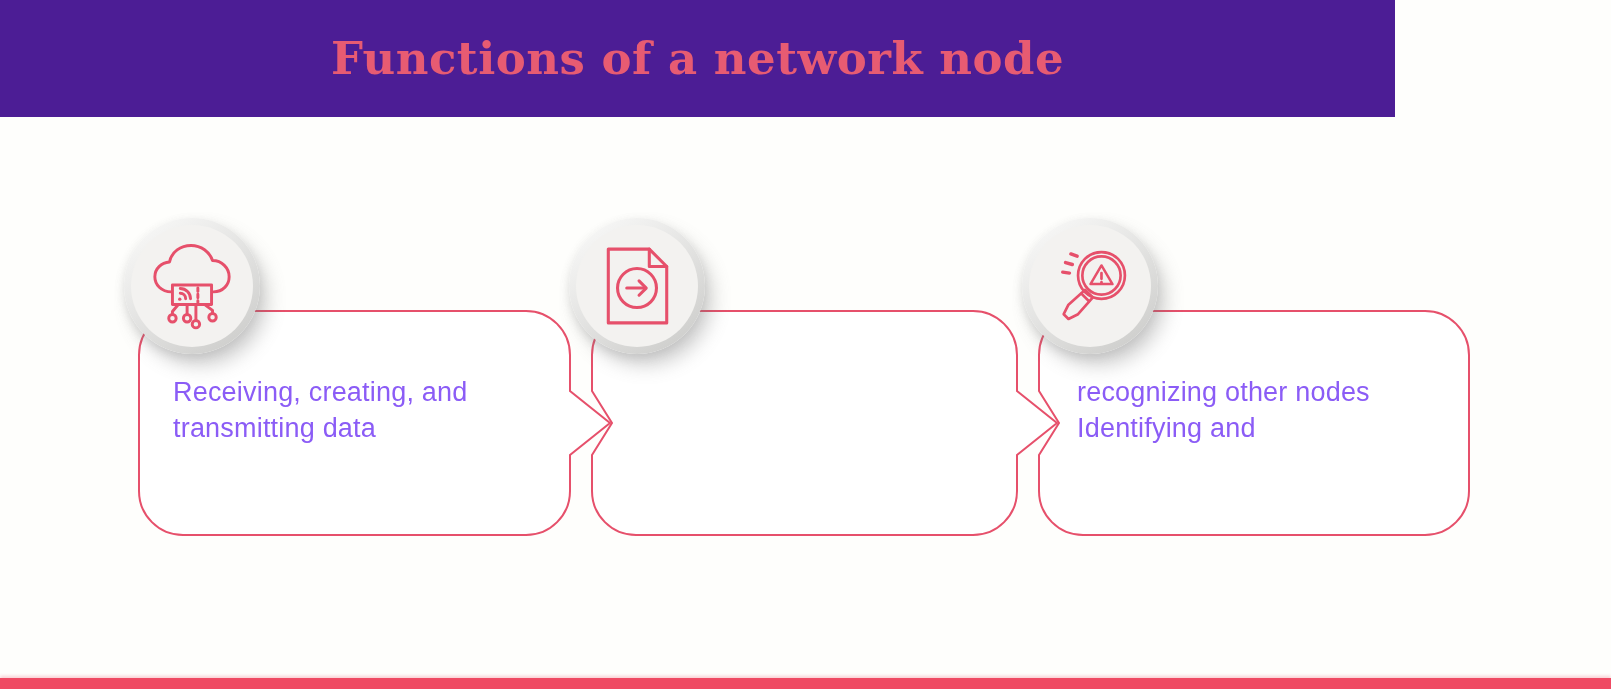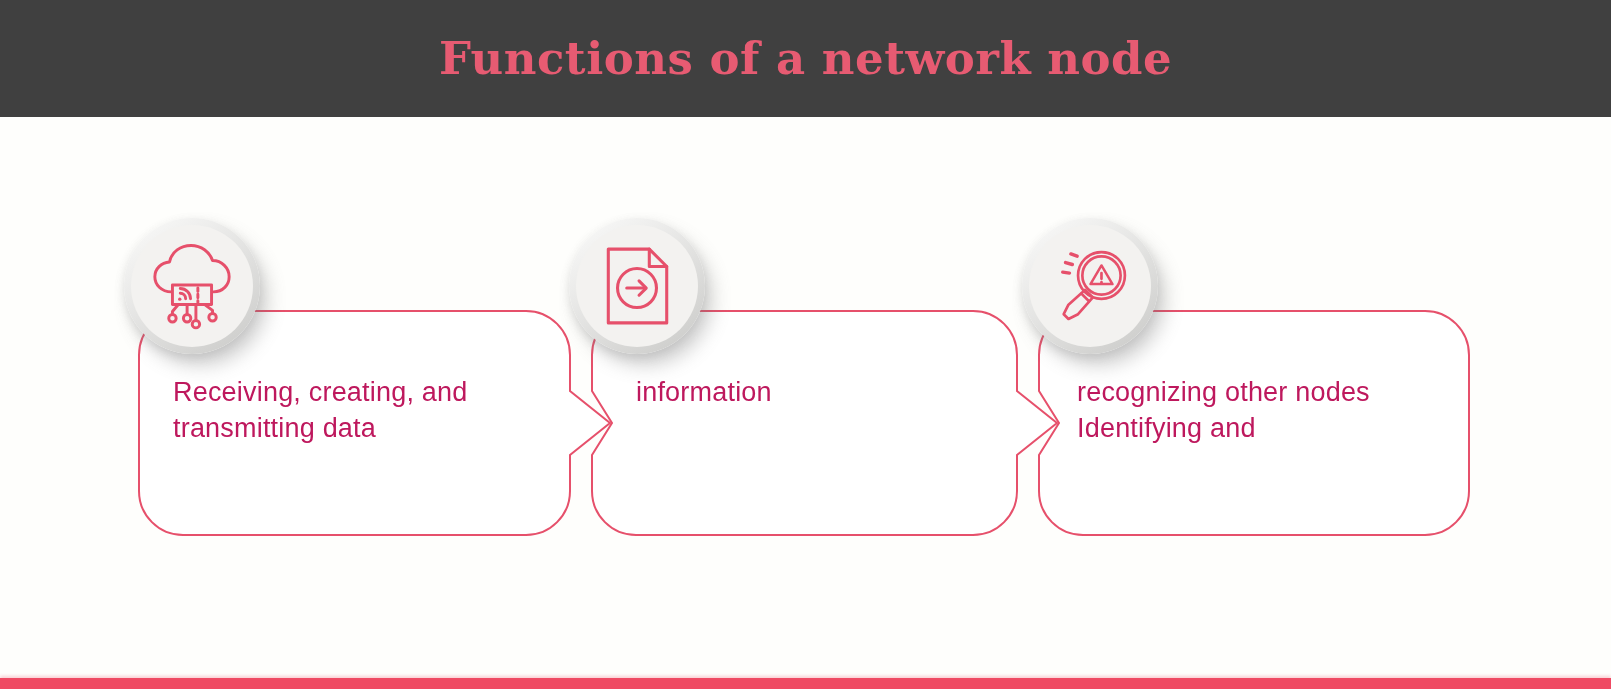--- a/index.html
+++ b/index.html
@@ -2,35 +2,35 @@
 <html><head>
 <meta charset="utf-8">
 <style>
   html,body{margin:0;padding:0;}
   body{
     width:1611px;height:689px;position:relative;overflow:hidden;
     background:#fefefc;
     font-family:"Liberation Sans", sans-serif;
   }
   .header{
-    position:absolute;left:0;top:0;width:1611px;height:117px;
-    background:#404040;
+    position:absolute;left:0;top:0;width:1395px;height:117px;
+    background:#4c1d95;
     display:flex;align-items:center;justify-content:center;
   }
   .title{
     font-family:"DejaVu Serif","Liberation Serif",serif;
     font-weight:700;font-size:45px;letter-spacing:.5px;
     color:#e75b72;
   }
   .card{position:absolute;top:309px;}
   .card svg{display:block;}
   .card-outline{fill:#ffffff;stroke:#e6506b;stroke-width:2;}
   .card-text{
     position:absolute;top:374px;width:370px;
-    font-size:27px;line-height:36px;color:#be185d;
+    font-size:27px;line-height:36px;color:#8b5cf6;
     letter-spacing:.2px;
   }
   .badge{
     position:absolute;top:218px;width:136px;height:136px;border-radius:50%;
     background:linear-gradient(145deg,#f6f6f5 12%,#c9c9c7 100%);
     box-shadow:8px 12px 18px rgba(110,110,110,.30), 0 4px 10px rgba(140,140,140,.22);
     display:flex;align-items:center;justify-content:center;
   }
   .badge-inner{
     width:122px;height:122px;border-radius:50%;
@@ -115,20 +115,19 @@
       <path d="M 26,12.5 L 32.5,14.8 M 20.5,21.5 L 27.5,23.5 M 17.5,31.5 L 24.5,32.5" stroke-width="3.6"></path>
     </svg>
   </div>
 </div>
 
 <div class="card-text" style="left:173px;">
   <div>Receiving, creating, and</div>
   <div>transmitting data</div>
 </div>
 <div class="card-text" style="left:636px;">
-  <div>information</div>
 </div>
 <div class="card-text" style="left:1077px;">
   <div>recognizing other nodes</div>
   <div>Identifying and</div>
 </div>
 
 <div class="bottom-bar"></div>
 
 </body></html>

